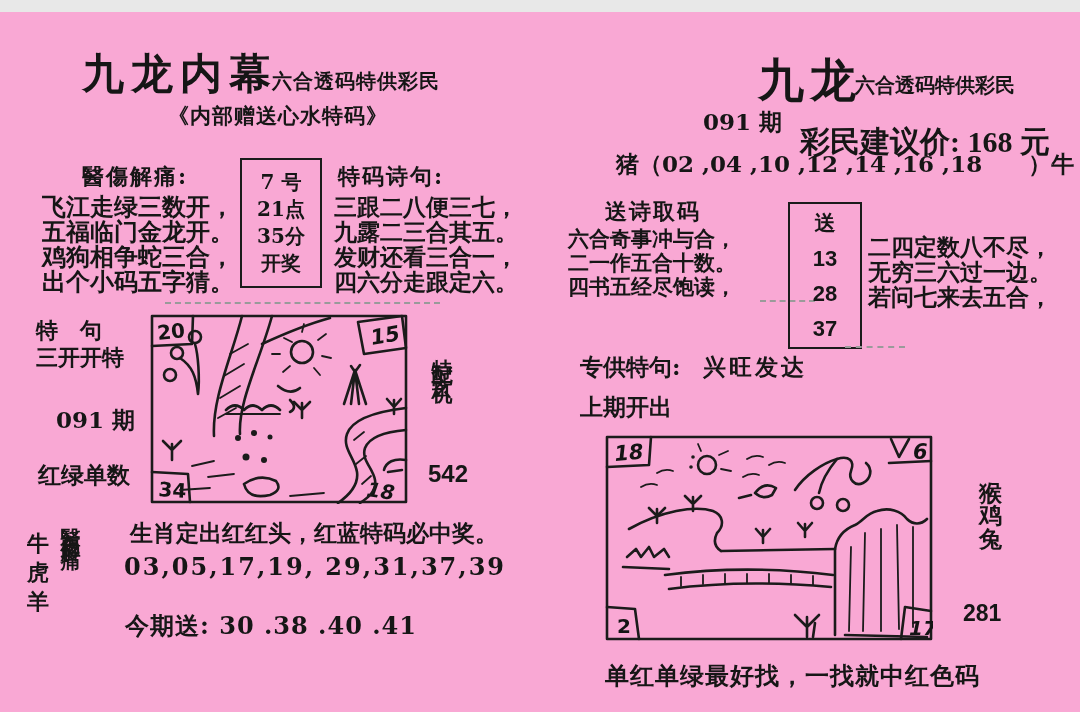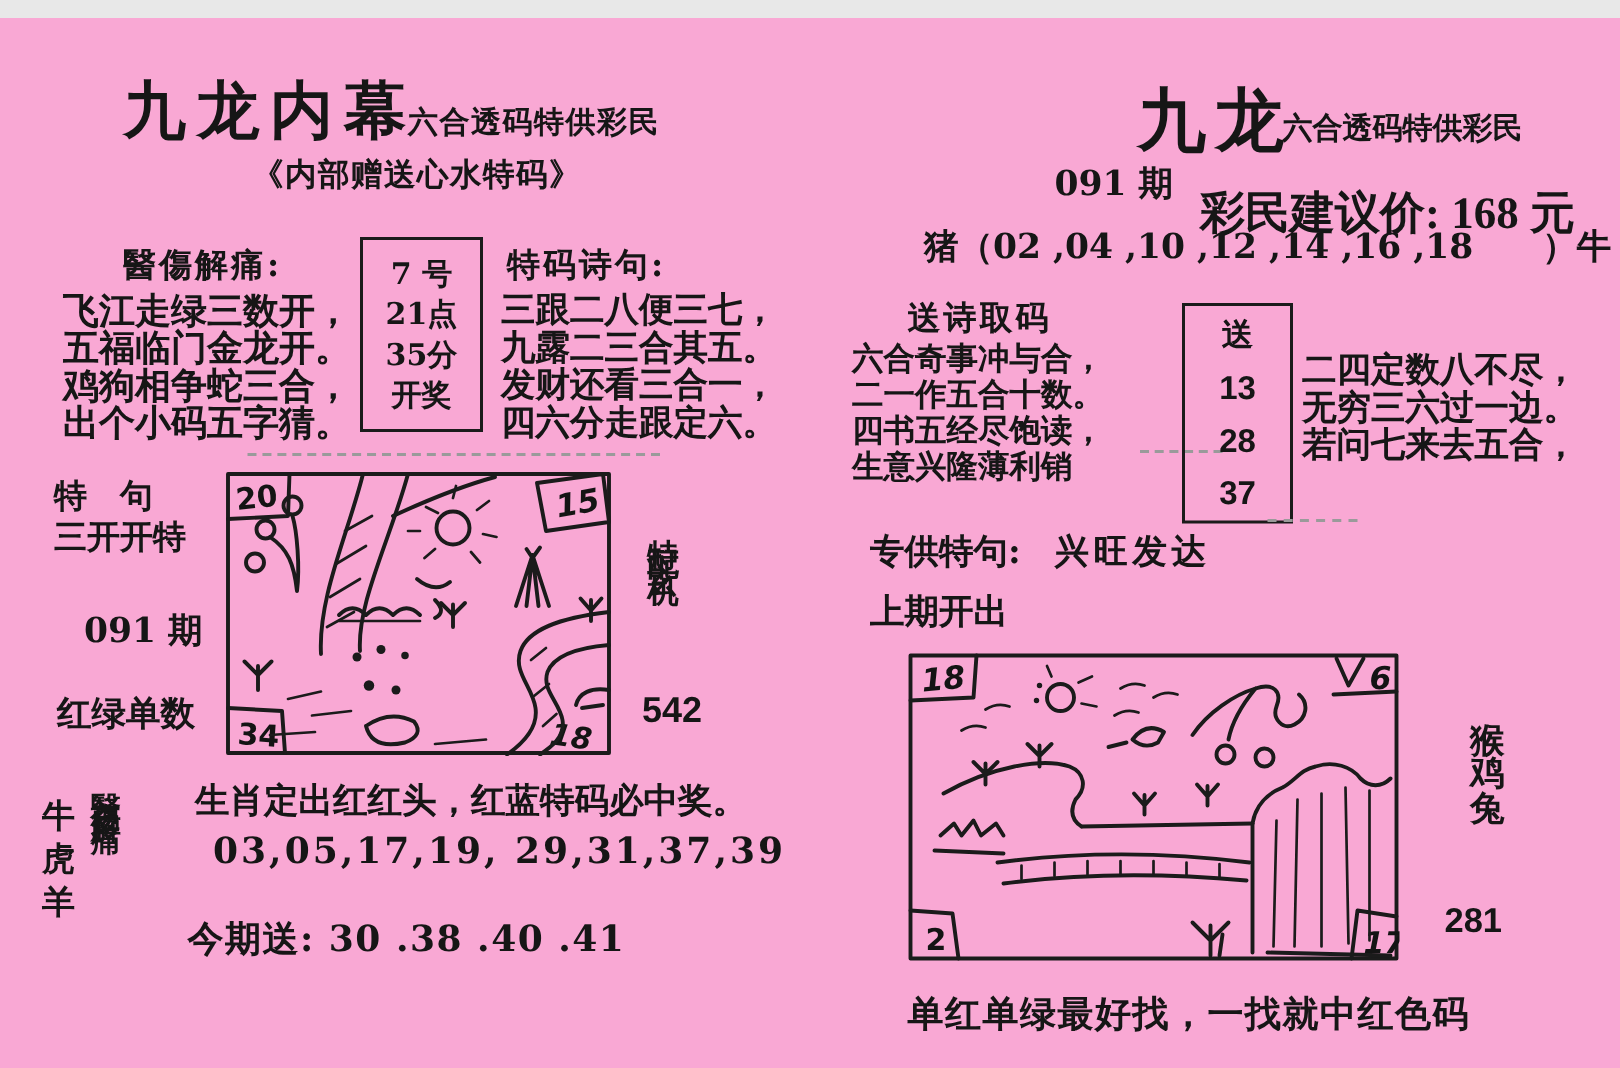--- a/index.html
+++ b/index.html
@@ -119,35 +119,34 @@
     <path class="thin" d="M42,152 l22,-5 M58,163 l26,-3 M30,176 l30,-2 M140,182 l34,-3"></path>
   </svg>
 
   <div class="abs vert b" style="left:428px;top:330px;height:110px;font-size:21px;letter-spacing:8px;">特配玄机</div>
   <div class="abs b num" style="left:428px;top:448px;font-size:24px;">542</div>
 
   <div class="abs vert b" style="left:24px;top:502px;height:130px;font-size:22px;letter-spacing:29px;">牛虎羊</div>
   <div class="abs vert b" style="left:58px;top:500px;height:115px;font-size:20px;letter-spacing:7px;">醫傷解痛</div>
 
   <div class="abs b" style="left:130px;top:506px;font-size:23px;">生肖定出红红头，红蓝特码必中奖。</div>
-  <div class="abs b" style="left:142px;top:540px;font-size:24px;letter-spacing:2px;">03,05,17,19, 29,31,37,39</div>
+  <div class="abs b" style="left:124px;top:540px;font-size:24px;letter-spacing:2px;">03,05,17,19, 29,31,37,39</div>
   <div class="abs b" style="left:125px;top:598px;font-size:24px;letter-spacing:1px;">今期送: 30 .38 .40 .41</div>
 
   <div class="abs b" style="left:758px;top:38px;font-size:46px;letter-spacing:6px;">九龙</div>
   <div class="abs b" style="left:855px;top:60px;font-size:20px;">六合透码特供彩民</div>
   <div class="abs b" style="left:703px;top:95px;font-size:23px;">091 期</div>
   <div class="abs b" style="left:800px;top:110px;font-size:30px;font-family:Liberation Serif, serif;">彩民建议价: 168 元</div>
   <div class="abs b" style="left:616px;top:137px;font-size:23px;">猪（02 ,04 ,10 ,12 ,14 ,16 ,18　　）牛</div>
 
   <div class="abs b" style="left:605px;top:185px;font-size:22px;letter-spacing:2px;">送诗取码</div>
   <div class="abs b" style="left:568px;top:215px;font-size:21px;line-height:24px;">
     <div>六合奇事冲与合，</div>
     <div>二一作五合十数。</div>
     <div>四书五经尽饱读，</div>
-    <div>生意兴隆薄利销</div>
   </div>
 
   <div class="abs boxed" style="left:788px;top:190px;width:70px;height:143px;display:flex;flex-direction:column;justify-content:space-around;align-items:center;">
     <div class="b" style="font-size:21px;">送</div>
     <div class="b num" style="font-size:22px;">13</div>
     <div class="b num" style="font-size:22px;">28</div>
     <div class="b num" style="font-size:22px;">37</div>
   </div>
 
   <div class="abs b" style="left:868px;top:222px;font-size:23px;line-height:25px;">

